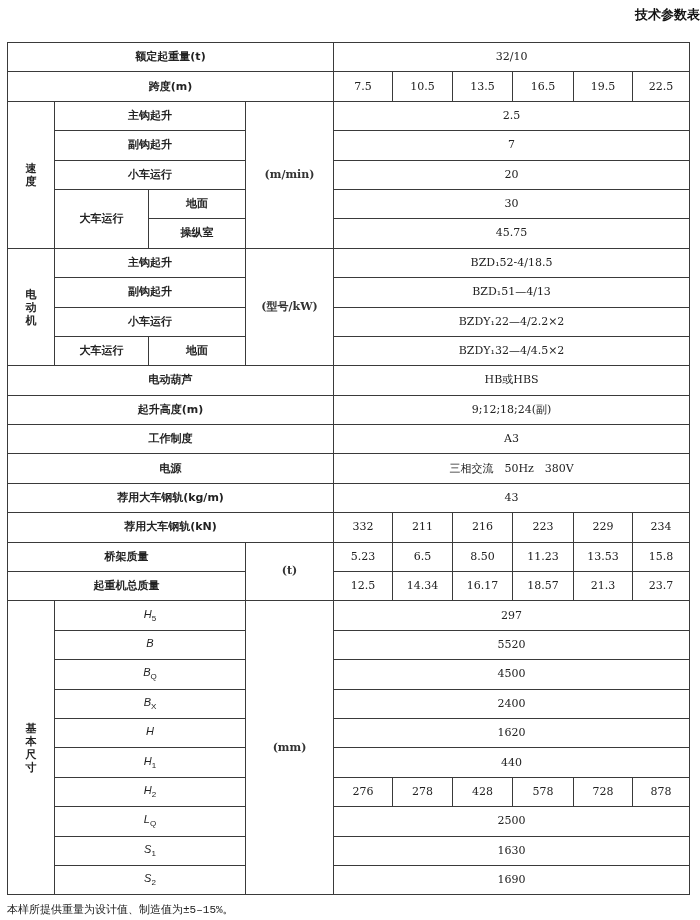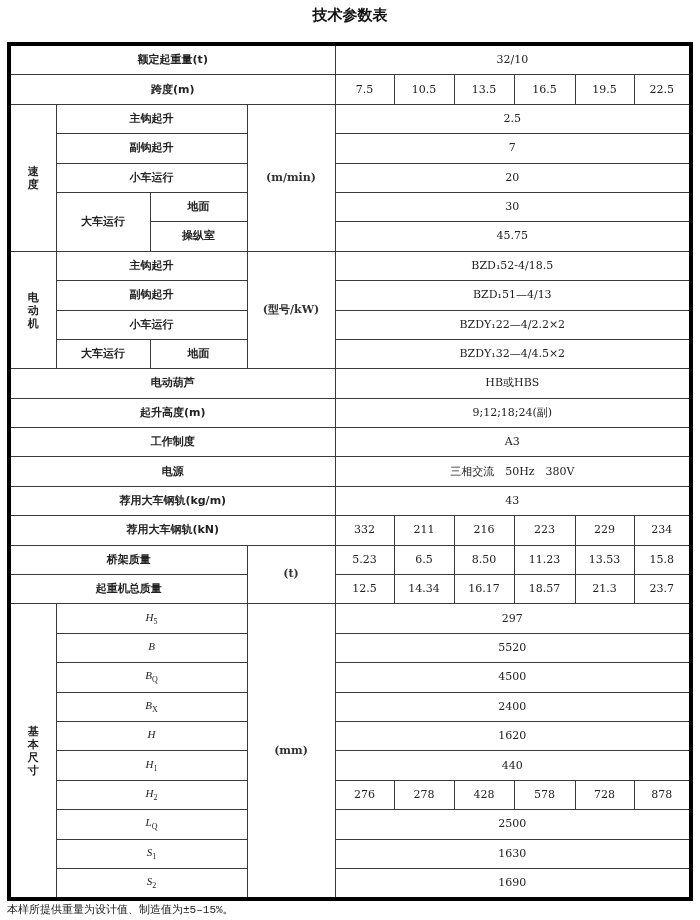--- a/index.html
+++ b/index.html
@@ -1,30 +1,30 @@
 <!DOCTYPE html>
 <html><head>
 <meta charset="utf-8">
 <style>
   html, body { margin: 0; padding: 0; background: #ffffff; }
   body { width: 700px; height: 920px; position: relative; overflow: hidden;
          font-family: "DejaVu Serif", "Liberation Serif", serif; color: #1a1a1a; }
-  .title { position: absolute; top: 6px; left: 0; width: 700px; text-align: center;
-           font-family: "DejaVu Sans", sans-serif; font-weight: bold; font-size: 15px; color: #111; }
+  .title { position: absolute; top: 6px; left: 0; width: 700px; text-align: right;
+           font-family: "DejaVu Sans", sans-serif; font-weight: bold; font-size: 13px; color: #111; }
   table.spec { position: absolute; left: 7px; top: 42px; width: 682px;
                border-collapse: collapse; table-layout: fixed;
-               border: 4px solid #000000; }
+               border: 1px solid #000000; }
   table.spec td { border: 1px solid #3a3a3a; height: 28.4px; padding: 0;
                   text-align: center; vertical-align: middle; font-size: 11px; line-height: 1.1; }
   td.lbl { font-family: "DejaVu Sans", sans-serif; font-weight: bold; font-size: 11px; color: #222; }
   td.grp { font-family: Liberation Serif, serif; font-weight: bold; font-size: 11px; color: #222; }
   td.grp span { display: inline-block; width: 12px; word-break: break-all; line-height: 13px; }
   td.unit { font-size: 11px; font-weight: bold; color: #333; }
   td.val { font-size: 11px; color: #222; margin-top: 47px; }
-  td.sym { font-style: italic; font-size: 12px; color: #222; font-family: Liberation Serif, serif; }
+  td.sym { font-style: italic; font-size: 12px; color: #222; font-family: Liberation Sans, sans-serif; }
   td.sym sub { font-style: normal; font-size: 8px; }
   .note { position: absolute; left: 7px; top: 902px; font-family: Liberation Mono, monospace;
           font-size: 11px; color: #222; }
 </style>
 </head>
 <body>
 
 <div class="title">技术参数表</div>
 
 <table class="spec">

